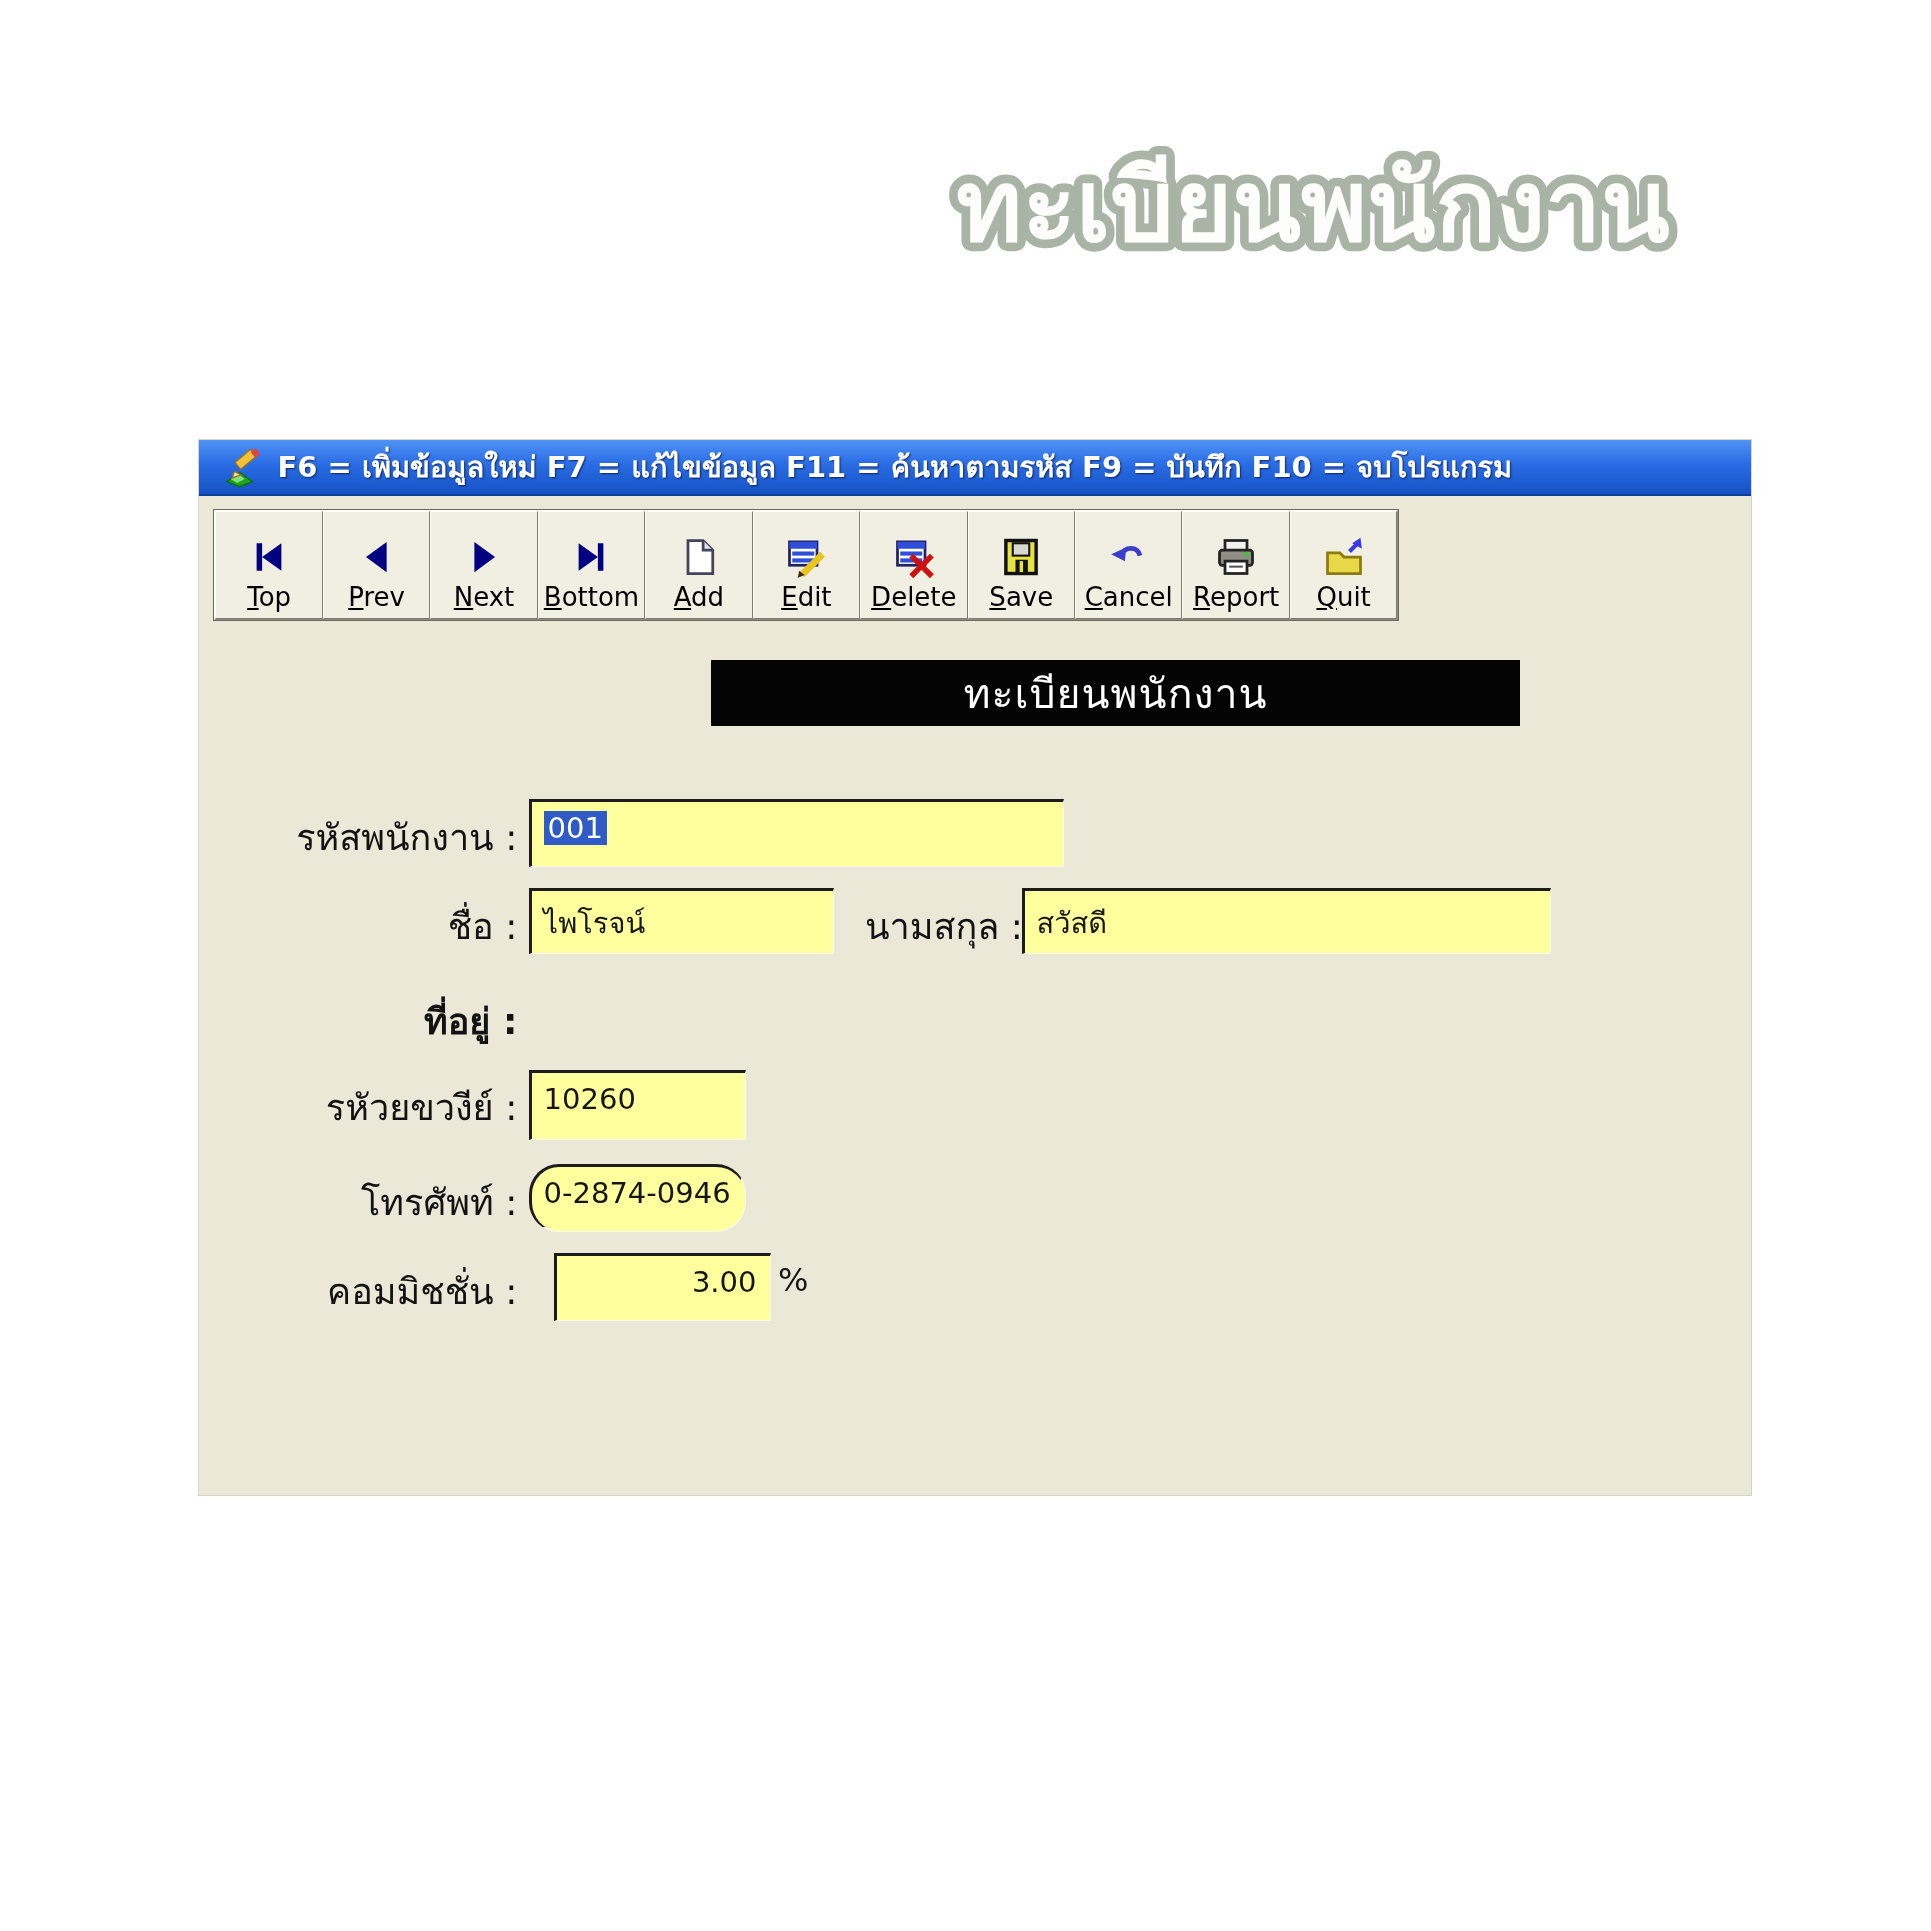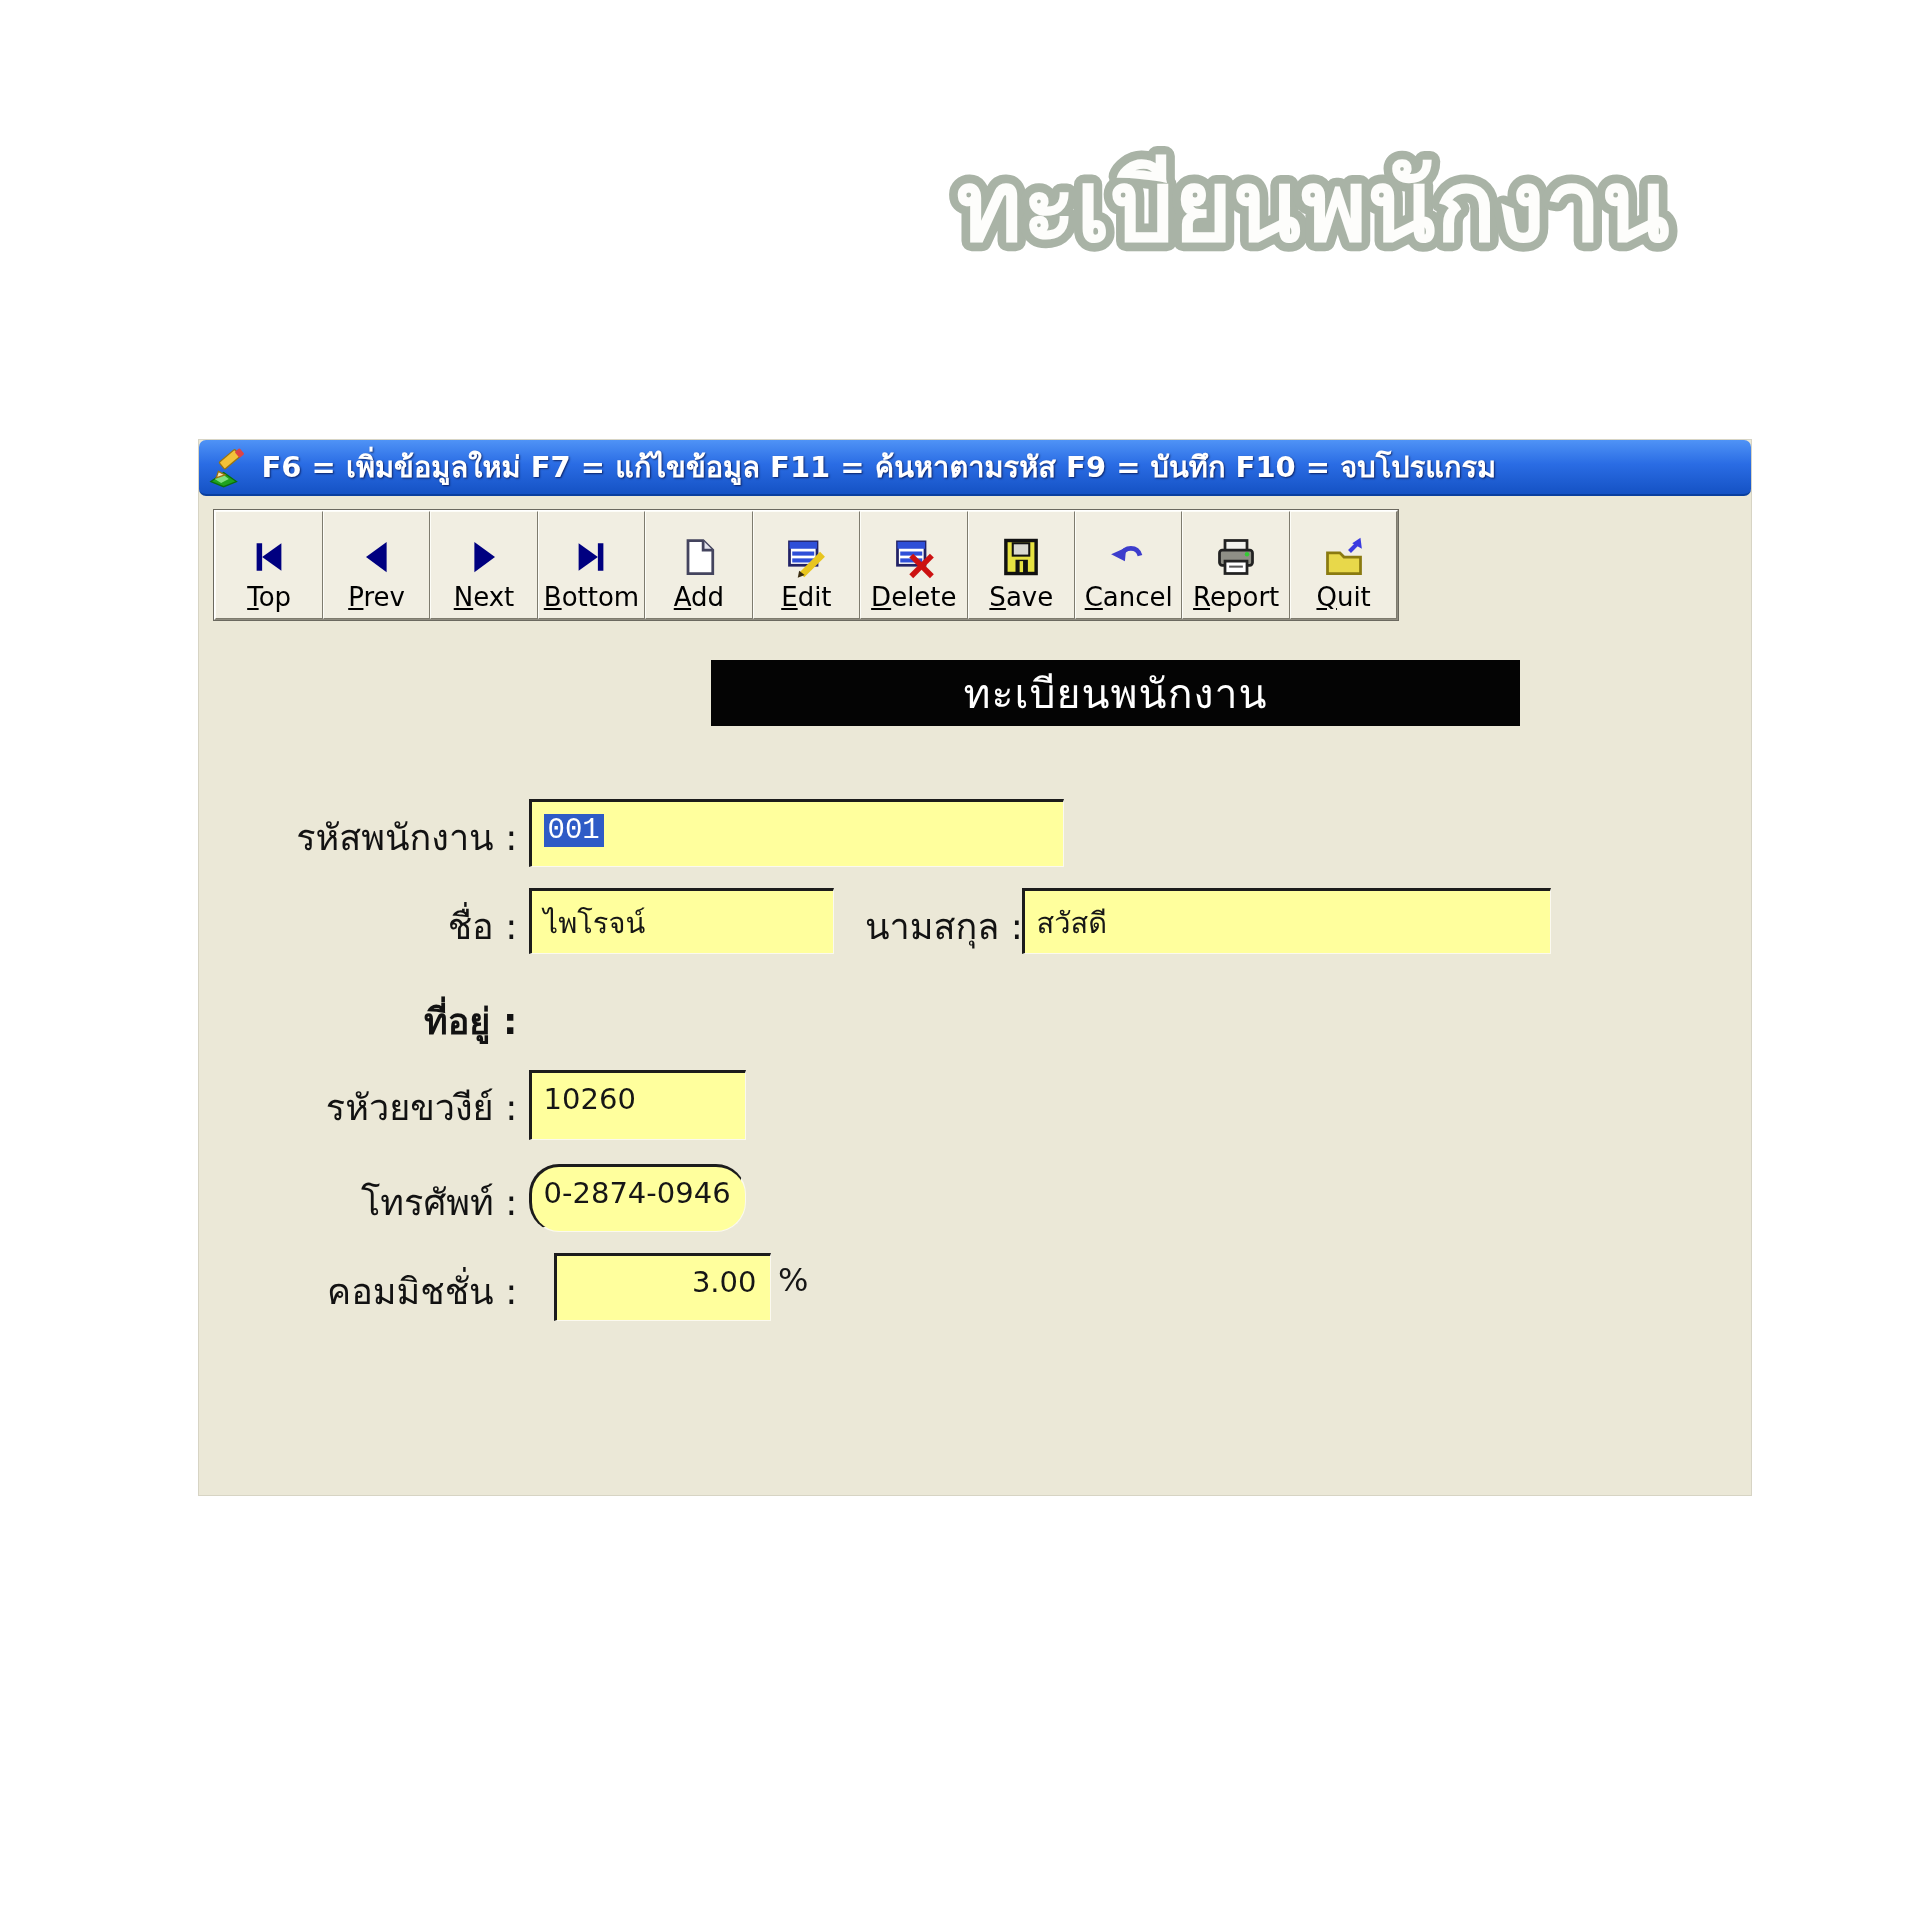--- a/index.html
+++ b/index.html
@@ -10,21 +10,21 @@
   
   .logo-wrap{position:absolute;left:888px;top:97px;width:850px;height:183px;}
 
   
   .app-window{position:absolute;left:198px;top:439px;width:1554px;height:1057px;
               background:#ebe8d7;border:1.9px solid #d7d4c4;box-sizing:border-box;}
 
   .titlebar{position:absolute;left:0;top:0;width:100%;height:56px;
             background:linear-gradient(180deg,#4f93f6 0%,#2a6ce4 45%,#1552c4 100%);
             border-bottom:2.9px solid #0a3f9e;box-sizing:border-box;
-            display:flex;align-items:center;gap:13.5px;padding:0 8px;border-radius:7px;}
+            display:flex;align-items:center;gap:13.5px;padding:0 24px;}
   .titlebar-text{color:#ffffff;font-size:29px;font-weight:bold;white-space:nowrap;
                  text-shadow:1px 1px 1.9px rgba(0,0,40,.65);}
 
   
   .toolbar{position:absolute;left:15.4px;top:70px;width:1184px;height:110px;
            background:#f6f3ea;box-sizing:border-box;
            border-top:1.9px solid #ffffff;border-left:1.9px solid #ffffff;
            border-right:1.9px solid #8f8c80;border-bottom:1.9px solid #8f8c80;
            outline:1px solid #6b695f;display:flex;}
   .tb-btn{width:127px;height:100%;box-sizing:border-box;background:#f1eee2;
@@ -42,21 +42,21 @@
   .banner-title{color:#ffffff;font-size:41px;letter-spacing:1px;}
 
   
   .fld-label{position:absolute;width:299px;left:19.3px;text-align:right;
              font-size:36px;color:#121212;white-space:nowrap;}
   .fld{position:absolute;box-sizing:border-box;background:#ffff9d;
        border-style:solid;border-width:3.9px 1.9px 1.9px 3.9px;
        border-color:#1c1c1c #fbf9ef #fbf9ef #1c1c1c;
        font-size:29px;color:#161616;padding:8.7px 9.7px 0 11.6px;
        white-space:nowrap;overflow:hidden;}
-  .sel{background:#2e5bc6;color:#ffffff;padding:0 3.9px;font-family:Liberation Mono, monospace;}
+  .sel{background:#2e5bc6;color:#ffffff;padding:0 3.9px;}
   .fld.num{text-align:right;padding-right:13.5px;}
   .unit{position:absolute;font-size:32px;color:#161616;}
 </style>
 </head>
 <body>
 
 <div class="page">
 
   <div class="logo-wrap">
     <svg width="850" height="183" viewBox="0 0 880 190">

